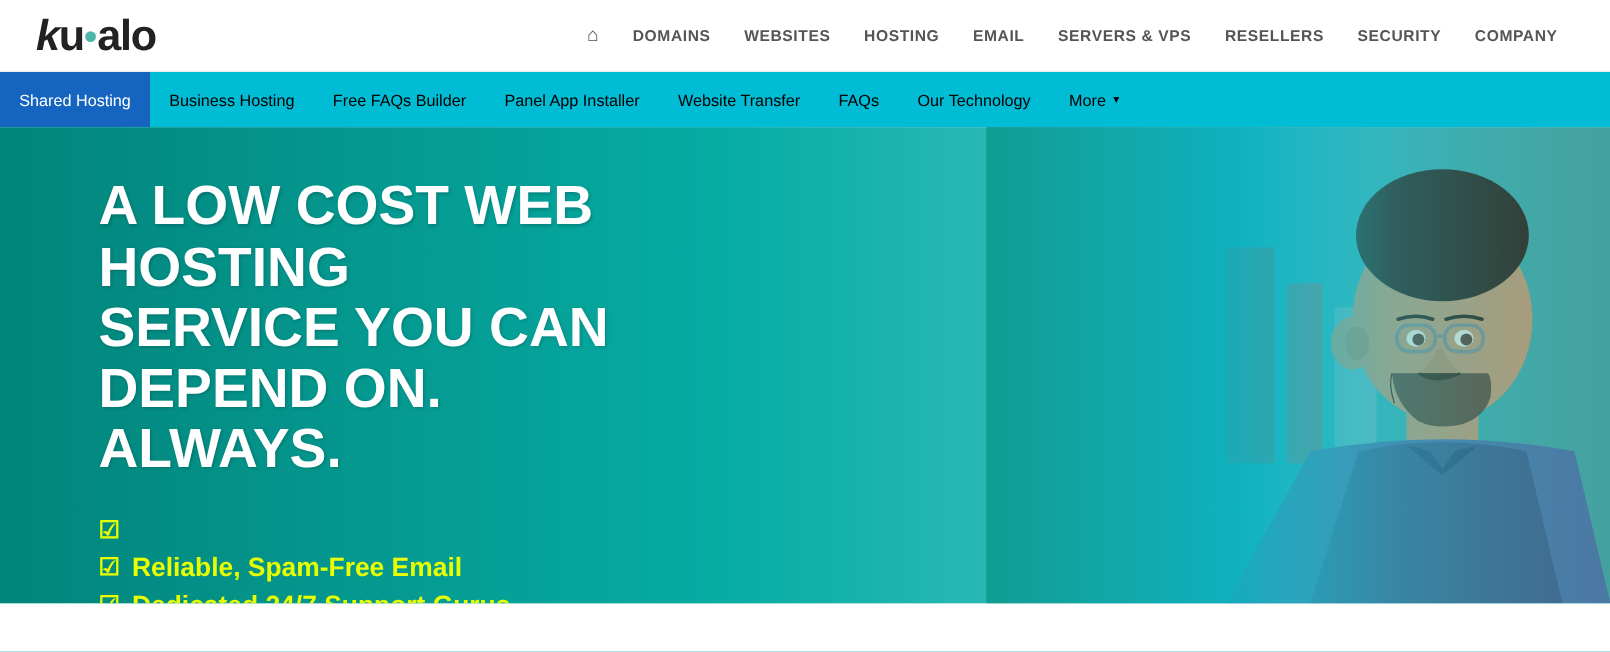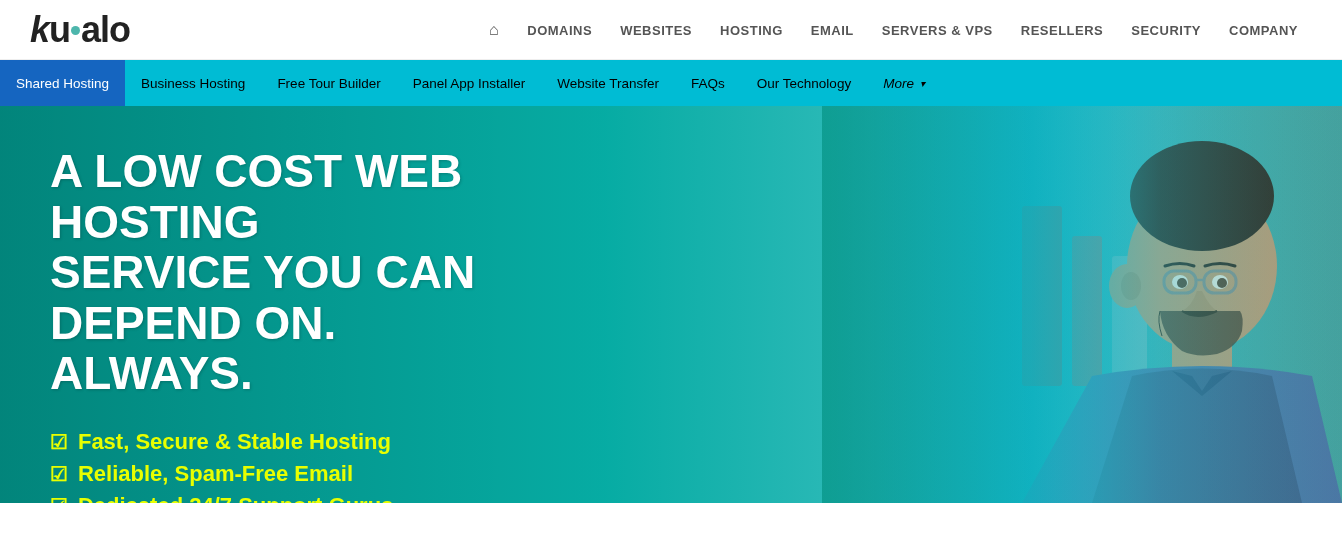--- a/index.html
+++ b/index.html
@@ -72,35 +72,35 @@
       white-space: nowrap;
     }
     .sec-nav-links li.active a {
       background: #1565c0;
       color: #fff;
     }
     .sec-nav-links li.more a {
       display: flex;
       align-items: center;
       gap: 4px;
-      font-style: italic;
     }
     .chevron-down {
       font-size: 10px;
       margin-left: 2px;
     }
 
     
     .hero {
       position: relative;
       width: 100%;
       height: 397px;
       background: #2ab5b5;
       overflow: hidden;
       display: flex;
+      padding-left: 32px;
     }
     
     .hero-bg {
       position: absolute;
       top: 0; left: 0; right: 0; bottom: 0;
       background:
         linear-gradient(to right,
           rgba(0,130,120,0.95) 0%,
           rgba(0,170,160,0.85) 45%,
           rgba(60,200,195,0.3) 65%,
@@ -195,21 +195,21 @@
 
 <nav class="sec-nav">
   <ul class="sec-nav-links">
     <li class="active">
       <a href="#">Shared Hosting</a>
     </li>
     <li>
       <a href="#">Business Hosting</a>
     </li>
     <li>
-      <a href="#">Free Tour Builder</a>
+      <a href="#">Free FAQs Builder</a>
     </li>
     <li>
       <a href="#">Panel App Installer</a>
     </li>
     <li>
       <a href="#">Website Transfer</a>
     </li>
     <li>
       <a href="#">FAQs</a>
     </li>
@@ -285,21 +285,20 @@
 
   <div class="hero-content">
     <h1 class="hero-title">
       <span>A LOW COST WEB HOSTING</span><br>
       <span>SERVICE YOU CAN DEPEND ON.</span><br>
       <span>ALWAYS.</span>
     </h1>
     <ul class="hero-features">
       <li>
         <span class="check-icon">☑</span>
-        <span>Fast, Secure &amp; Stable Hosting</span>
       </li>
       <li>
         <span class="check-icon">☑</span>
         <span>Reliable, Spam-Free Email</span>
       </li>
       <li>
         <span class="check-icon">☑</span>
         <span>Dedicated 24/7 Support Gurus</span>
       </li>
 

